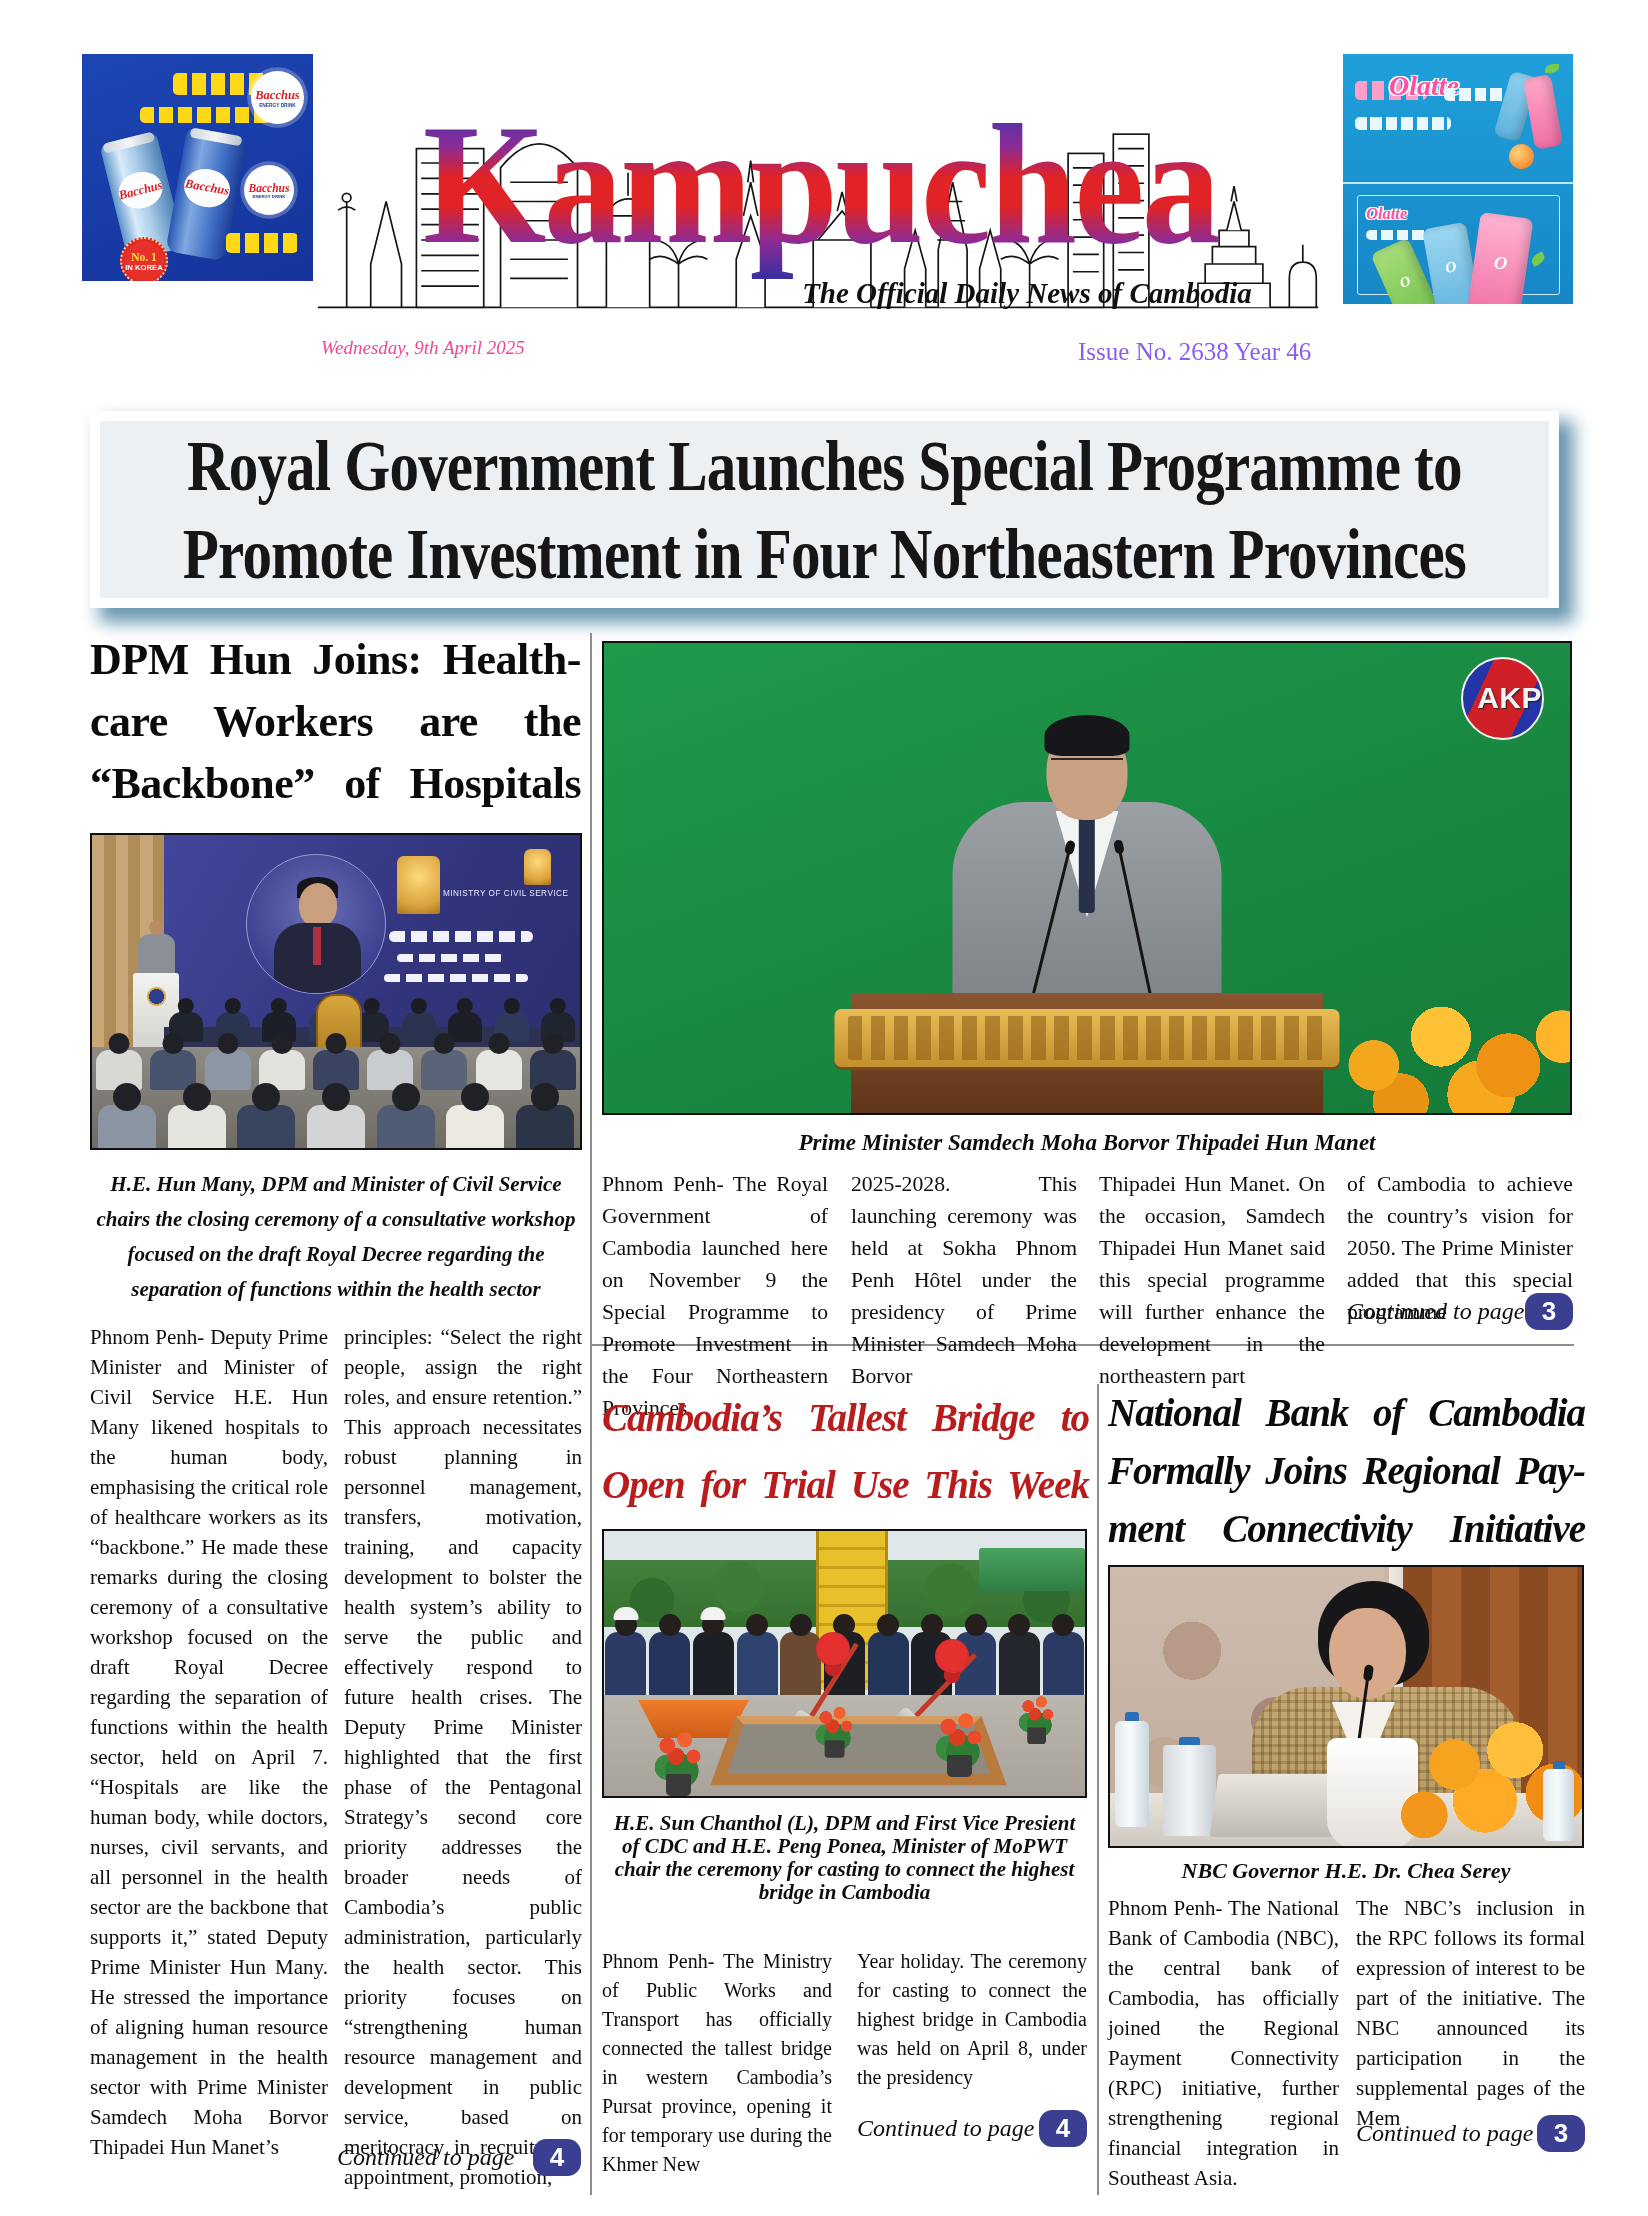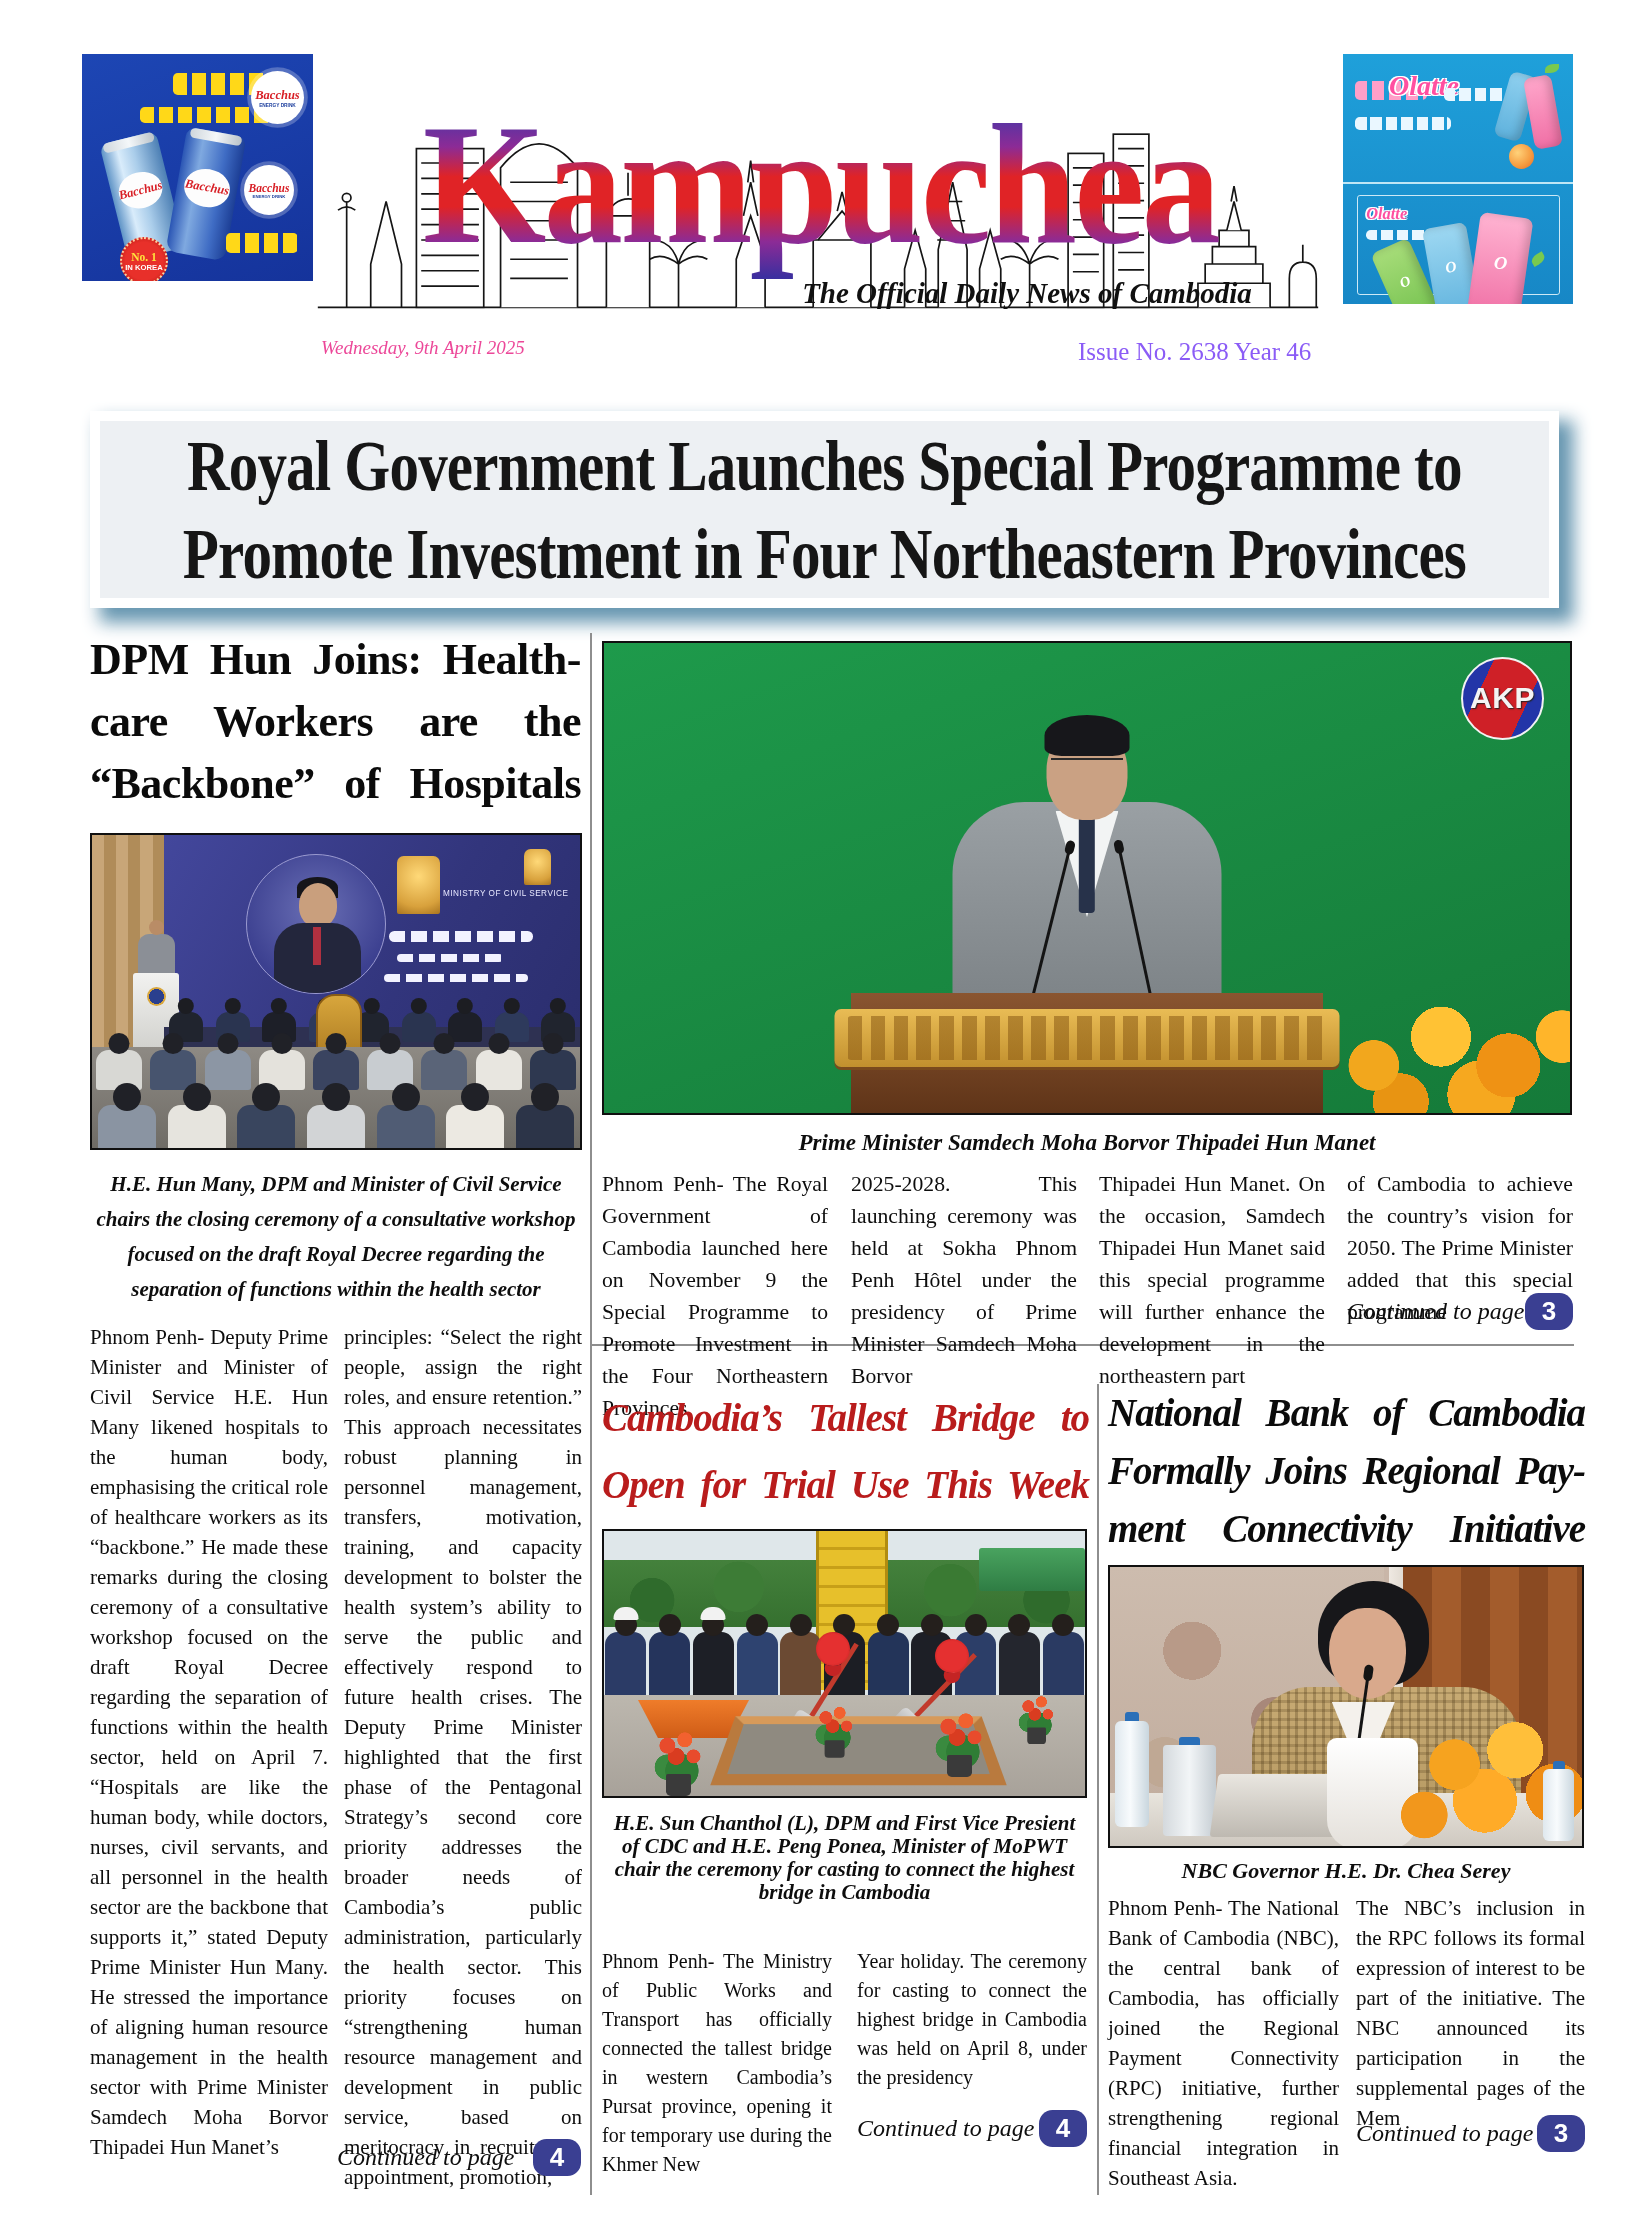--- a/index.html
+++ b/index.html
@@ -160,21 +160,21 @@
      background:
        radial-gradient(circle at 20% 60%, #f2a71d 0 25px, rgba(0,0,0,0) 25.5px),
        radial-gradient(circle at 45% 40%, #ffc234 0 30px, rgba(0,0,0,0) 30px),
        radial-gradient(circle at 70% 60%, #ef9214 0 32px, rgba(0,0,0,0) 32px),
        radial-gradient(circle at 90% 40%, #ffb52a 0 26px, rgba(0,0,0,0) 26.5px),
        radial-gradient(circle at 60% 80%, #f6a81f 0 34px, rgba(0,0,0,0) 34px),
        radial-gradient(circle at 30% 85%, #e89412 0 28px, rgba(0,0,0,0) 28px);
   }
   .akp { position:absolute; right:26px; top:13.5px; width:83px; height:83px; border-radius:50%;
      border:2.9px solid #f2f2f2; background:linear-gradient(115deg,#2335a8 0 27%,#cf2027 27% 73%,#2335a8 73%);
-     display:flex; align-items:center; justify-content:center; }
+     display:flex; align-items:center; justify-content:flex-end; }
   .akp span { color:#f4f4f4; font-weight:bold; font-size:30px; font-family:"Liberation Sans",sans-serif;
      text-shadow:1px 1px 1.4px #222; letter-spacing:0.5px; }
 
   
   .bridge-headline { position:absolute; left:602px; top:1384px; width:487px;
      font-weight:bold; font-style:italic; font-size:39px; line-height:67px; letter-spacing:-1px; color:#b91c1c; }
   .bridge-photo { position:absolute; left:602px; top:1529px; width:485px; height:269px;
      border:2.9px solid #101010; background:#dfe7ea; overflow:hidden; }
   .bridge-caption { position:absolute; left:605px; top:1812px; width:479px; font-size:21px; line-height:23px; }
   .bridge-col { position:absolute; top:1947px; width:230px; font-size:20px; line-height:29px; }

